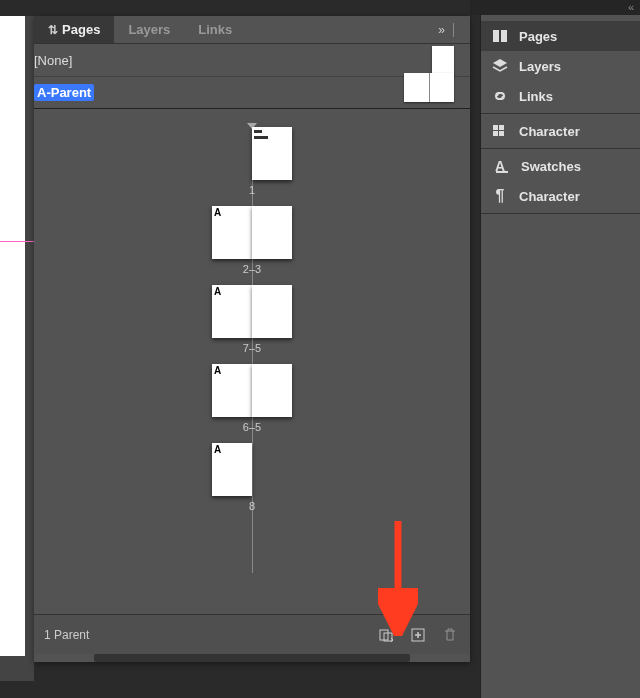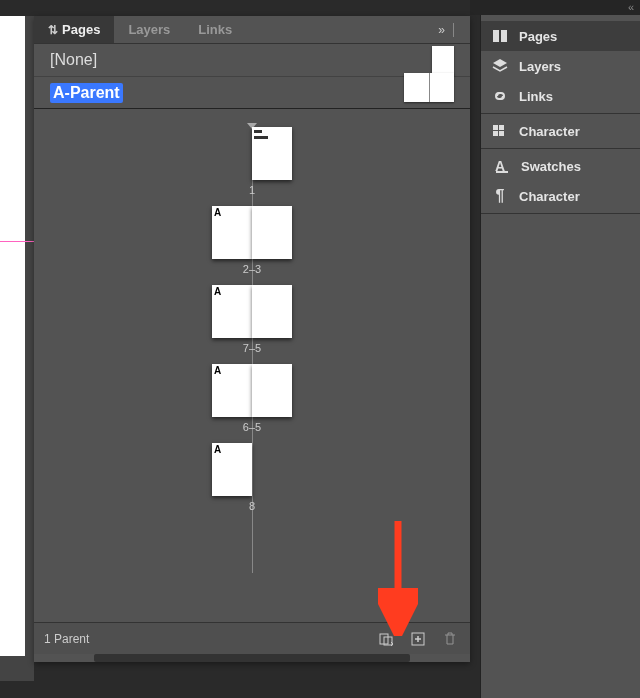--- a/index.html
+++ b/index.html
@@ -84,23 +84,23 @@
   .sep { width:1px; height:14px; background:#888; }
 
   .parents {
     background: #535353;
   }
   .parent-row {
     display: flex;
     align-items: center;
     justify-content: space-between;
     height: 32px;
-    padding-left: 16px;
+    padding-left: 0;
     padding-right: 16px;
-    font-size: 16px;
+    font-size: 13px;
     color: #ddd;
   }
   .parent-row + .parent-row { border-top: 1px solid rgba(0,0,0,.2); }
   .parent-label.selected {
     background: #3a78ff;
     color: #fff;
     padding: 1px 3px;
     border-radius: 2px;
     font-weight: bold;
   }
@@ -183,21 +183,21 @@
     position: absolute; top: 3px; left: 2px;
     width: 26px; height: 10px;
     background: linear-gradient(90deg,#333 30%, transparent 0),
                 linear-gradient(#333,#333);
     background-size: 100% 3px, 14px 3px;
     background-position: 0 0, 0 6px;
     background-repeat: no-repeat;
   }
 
   .footer {
-    height: 32px;
+    height: 40px;
     border-top: 1px solid #333;
     background: #4f4f4f;
     display: flex;
     align-items: center;
     padding: 0 10px;
     gap: 12px;
     font-size: 12px;
     color: #ccc;
   }
   .footer .spacer { flex:1; }

